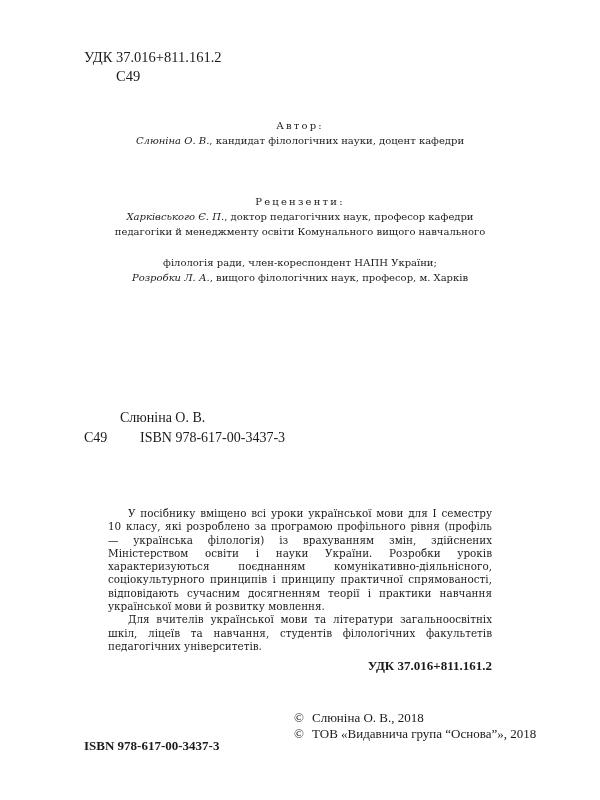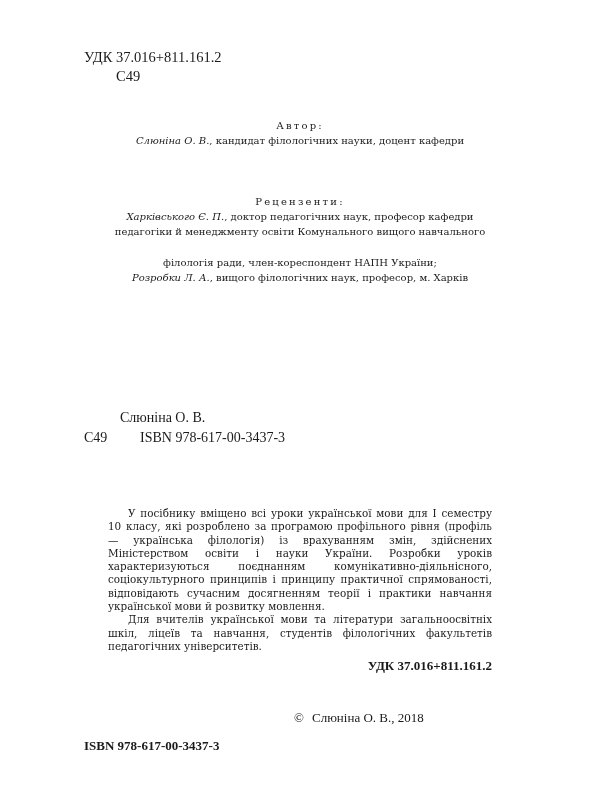--- a/index.html
+++ b/index.html
@@ -130,13 +130,14 @@
 <div class="abs annotation">
   <p>У посібнику вміщено всі уроки української мови для I семестру 10 класу, які розроблено за програмою профільного рівня (профіль — українська філологія) із врахуванням змін, здійснених Міністерством освіти і науки України. Розробки уроків характеризуються поєднанням комунікативно-діяльнісного, соціокультурного принципів і принципу практичної спрямованості, відповідають сучасним досягненням теорії і практики навчання української мови й розвитку мовлення.</p>
   <p>Для вчителів української мови та літератури загальноосвітніх шкіл, ліцеїв та навчання, студентів філологічних факультетів педагогічних університетів.</p>
   <p class="udk-bottom">УДК 37.016+811.161.2</p>
 </div>
 
 <div class="abs isbn-bottom">ISBN 978-617-00-3437-3</div>
 
 <div class="abs copyrights">
   <span class="line"><span class="sym">©</span><span>Слюніна О. В., 2018</span></span>
+  <span class="line"><span class="sym">©</span><span>ТОВ «Видавнича група “Основа”», 2018</span></span>
 </div>
 
 </body></html>

